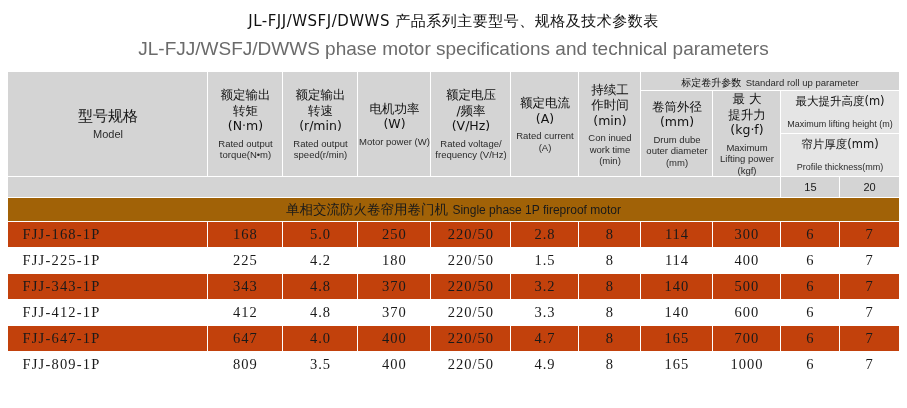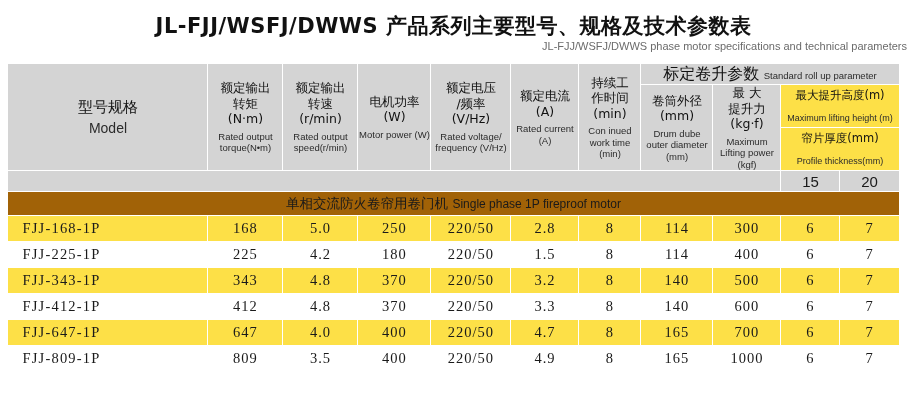--- a/index.html
+++ b/index.html
@@ -17,31 +17,31 @@
   .page {
     width: 907px;
     height: 408px;
     position: relative;
   }
   .title-zone {
     text-align: center;
     padding-top: 12px;
   }
   .title-cn {
-    font-size: 21px;
-    font-weight: bold;
+    font-size: 15px;
+    font-weight: normal;
     letter-spacing: 0.5px;
     color: #111;
     font-family: "DejaVu Sans", sans-serif;
   }
   .title-en {
-    font-size: 11px;
+    font-size: 19px;
     color: #6b6b6b;
-    font-family: "Liberation Sans", sans-serif;
-    text-align: right;
+    margin-top: 7px;
+    font-family: "Liberation Sans", sans-serif;
   }
   table.spec {
     width: 891px;
     margin: 11px auto 0 auto;
     border-collapse: collapse;
     table-layout: fixed;
   }
   table.spec td, table.spec th {
     border: 1px solid #ffffff;
     text-align: center;
@@ -52,75 +52,75 @@
     background: #d4d4d4;
   }
   .hdr .cn {
     font-size: 12.5px;
     font-family: "DejaVu Sans", sans-serif;
     color: #111;
     line-height: 1.25;
     display: block;
   }
   .hdr .cn.big {
-    font-size: 16px;
+    font-size: 10px;
   }
   .hdr .en {
     font-size: 9.5px;
     color: #2b2b2b;
     line-height: 1.2;
     display: block;
     margin-top: 4px;
     font-family: "Liberation Sans", sans-serif;
   }
   .hdr .en.inline {
     margin-top: 2px;
     display: inline;
   }
   .model-cell .cn {
     font-size: 15px;
   }
   .model-cell .en {
-    font-size: 14px;
+    font-size: 11px;
     margin-top: 3px;
   }
   .sub-head {
-    background: #fde047;
+    background: #e5e5e5;
     height: 30px;
   }
   .sub-head .cn {
     font-size: 11.5px;
   }
   .sub-head .en {
     font-size: 9px;
     margin-top: 10px;
   }
   .sub-num {
     background: #d4d4d4;
-    font-size: 15px;
+    font-size: 11px;
     height: 20px;
     font-family: "Liberation Sans", sans-serif;
   }
   .band-row td {
     background: #a16207;
     height: 23px;
     font-size: 13.5px;
     font-family: "DejaVu Sans", sans-serif;
   }
   .band-row .en {
     font-size: 12px;
     font-family: "Liberation Sans", sans-serif;
   }
   tr.data td {
     height: 25px;
     font-size: 14.5px;
     font-family: "Liberation Serif", serif;
     letter-spacing: 1px;
   }
-  tr.data.odd td { background: #fde047; }
+  tr.data.odd td { background: #c2410c; }
   tr.data.even td { background: #ffffff; }
   tr.data td.model {
     text-align: left;
     padding-left: 14px;
     letter-spacing: 1.2px;
   }
   .hdr-pad {
     padding: 4px 2px;
   }
 </style>

